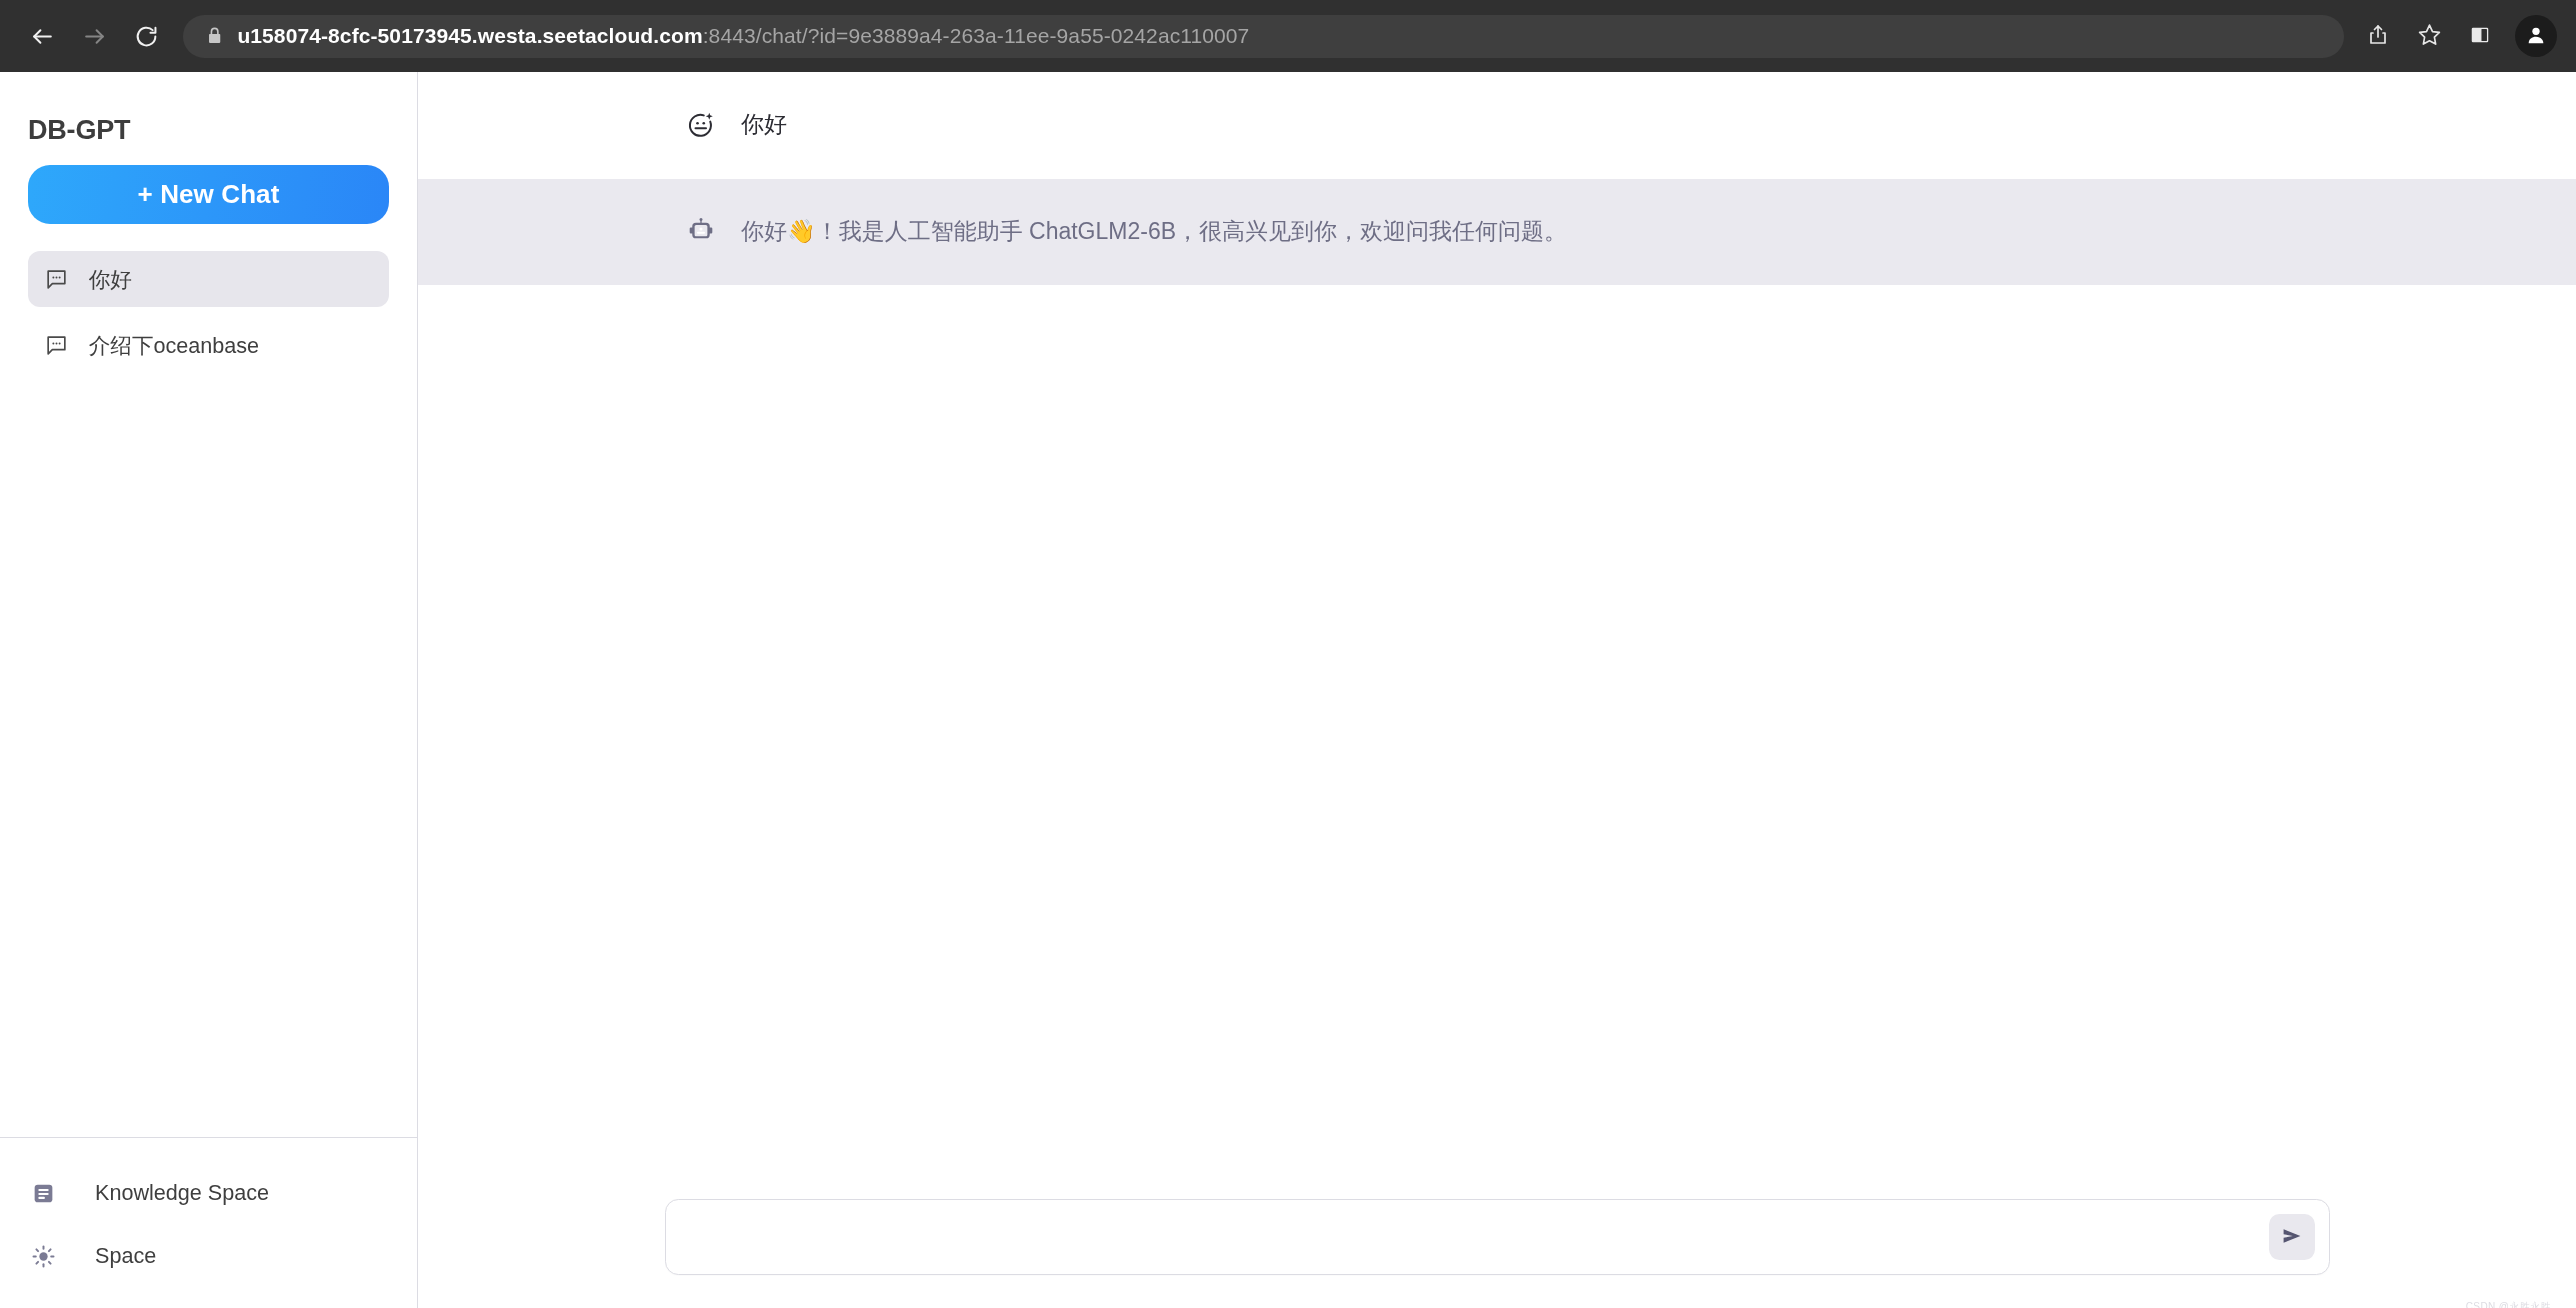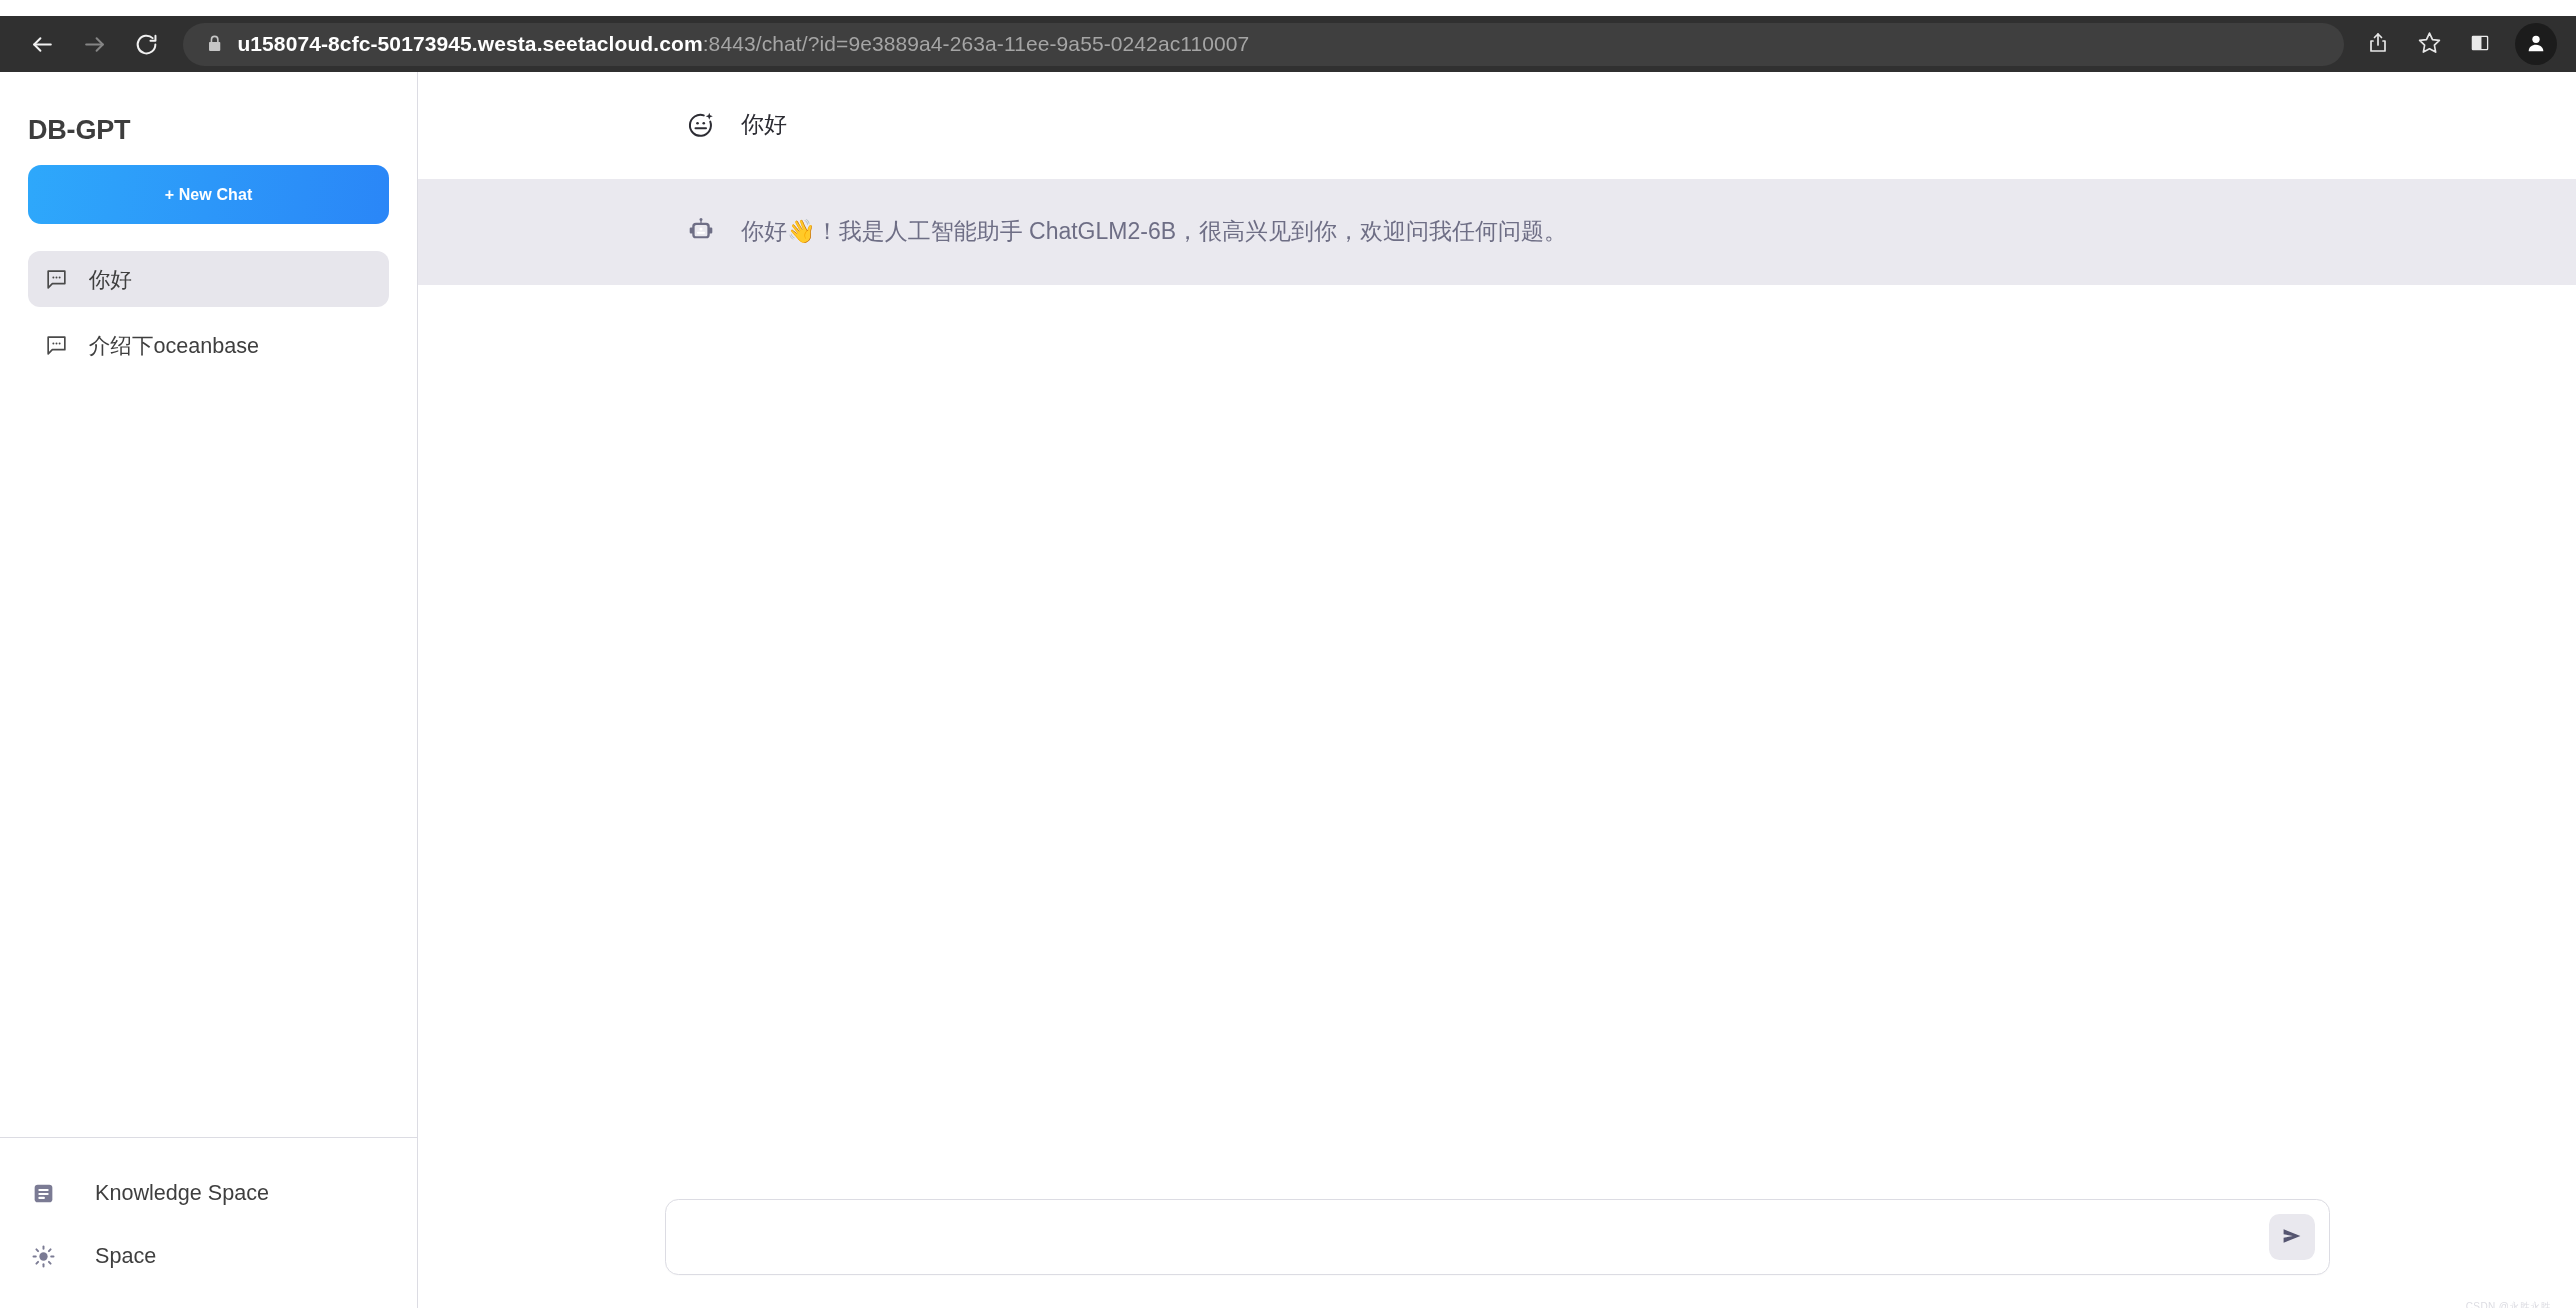--- a/index.html
+++ b/index.html
@@ -5,27 +5,26 @@
   * { box-sizing: border-box; margin: 0; padding: 0; }
   html, body {
     width: 2576px; height: 1308px;
     font-family: "Liberation Sans", "DejaVu Sans", sans-serif;
     background: #ffffff;
     overflow: hidden;
   }
 
   
   .browser-bar {
-    height: 56px;
+    height: 72px;
     background: #303030;
     display: flex;
     align-items: center;
     padding: 0 19.3px;
     position: relative;
-    margin-top: 16px;
   }
   .nav-group { display: flex; align-items: center; gap: 6px; }
   .nav-btn {
     width: 46px; height: 46px;
     display: flex; align-items: center; justify-content: center;
     border-radius: 50%;
   }
   .nav-btn svg { display: block; }
 
   .omnibox {
@@ -80,24 +79,24 @@
   .brand {
     font-size: 27px;
     font-weight: 700;
     color: #3d3d3d;
     padding-top: 43px;
     padding-bottom: 19.3px;
     letter-spacing: -0.2px;
   }
   .new-chat-btn {
     height: 59px;
-    border-radius: 13px;
+    border-radius: 22px;
     background: linear-gradient(100deg, #2ea8fb 0%, #2a86f7 100%);
     color: #ffffff;
-    font-size: 16px;
+    font-size: 26px;
     font-weight: 700;
     display: flex;
     align-items: center;
     justify-content: center;
     border: none;
     width: 100%;
     cursor: pointer;
     letter-spacing: 0.1px;
   }
 

